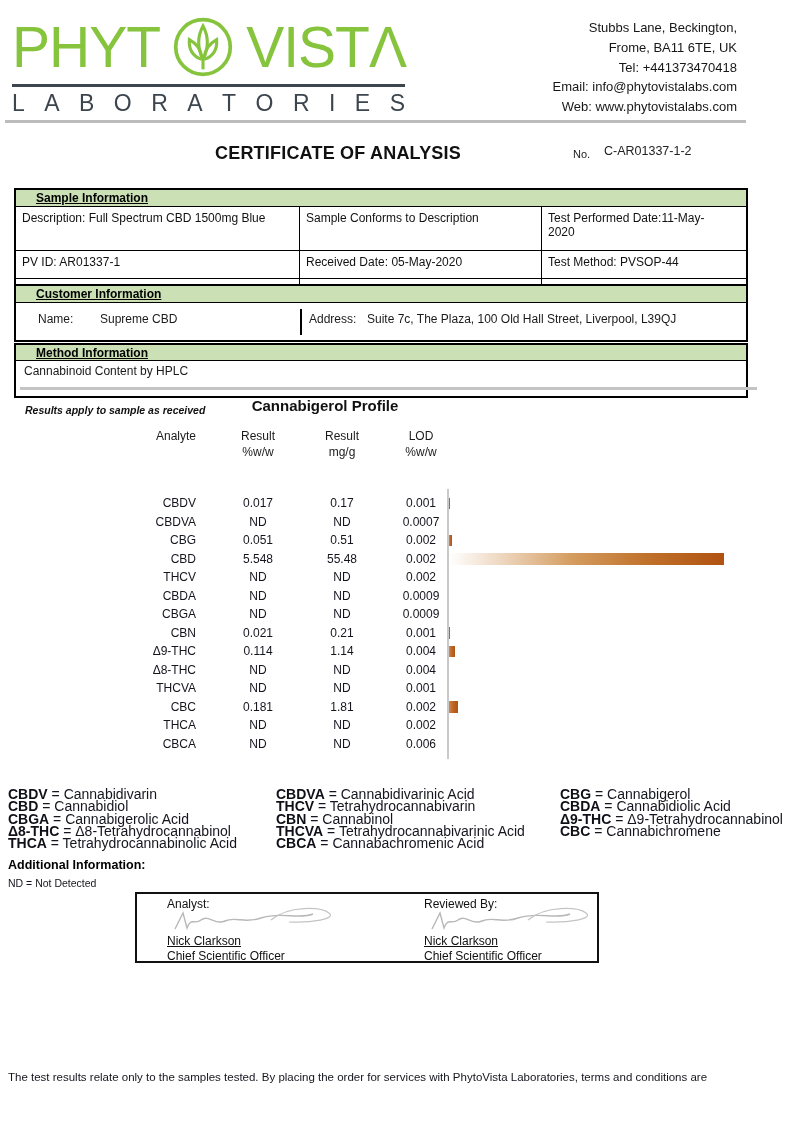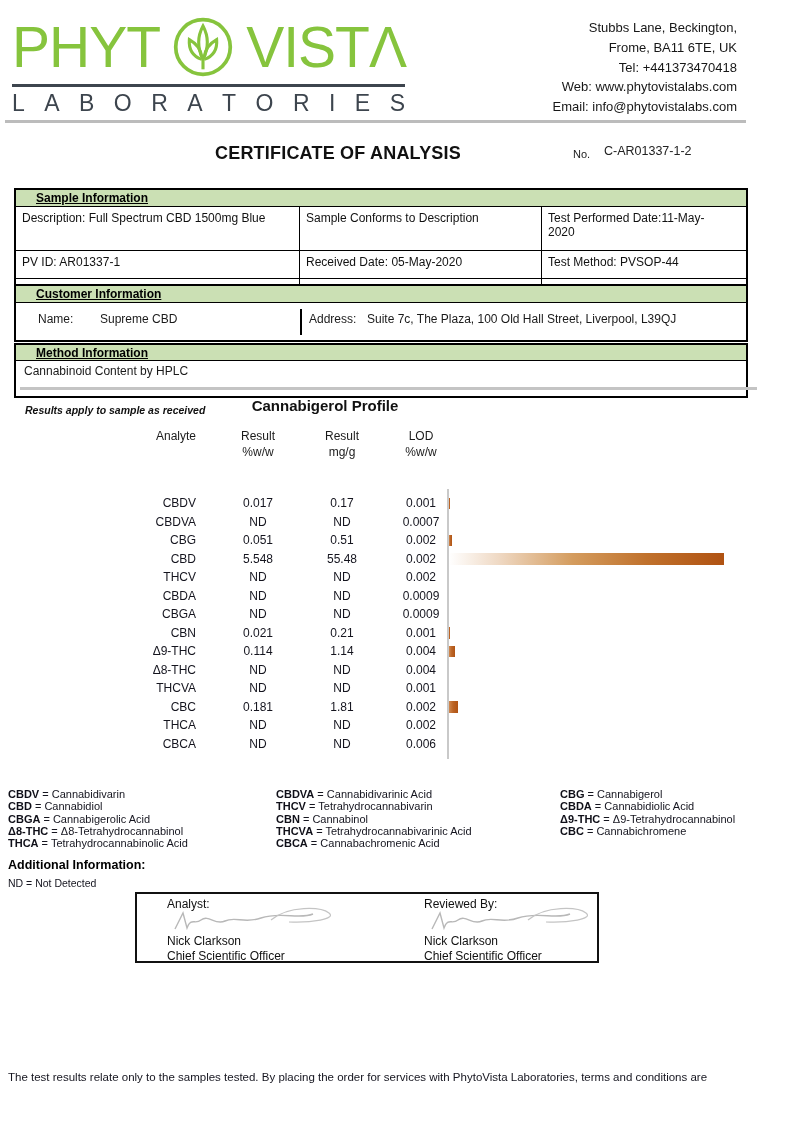--- a/index.html
+++ b/index.html
@@ -63,35 +63,35 @@
   .a-pct  { left:208px; width:100px; text-align:center; }
   .a-mgg  { left:292px; width:100px; text-align:center; }
   .a-lod  { left:371px; width:100px; text-align:center; }
 
   .chart-axis { position:absolute; left:447px; top:489px; width:1.5px; height:270px; background:#c9c9c9; }
   .bar { position:absolute; height:11.5px; }
   .bar-solid { background:linear-gradient(90deg,#d08950 0%,#bc6526 45%,#b05314 100%); }
   .bar-gradient { background:linear-gradient(90deg,rgba(255,255,255,0) 0%,#efd9c4 18%,#d49c5e 45%,#c0712c 72%,#b05212 100%); }
 
   
-  .legend-col { position:absolute; top:788px; font-size:11px; line-height:12.3px; color:#15151f; }
+  .legend-col { position:absolute; top:788px; font-size:14px; line-height:12.3px; color:#15151f; }
   .lg1 { left:8px; } .lg2 { left:276px; } .lg3 { left:560px; }
   .legend-col b { color:#0f0f18; }
 
   .add-info-title { position:absolute; left:8px; top:858px; font-size:12.5px; font-weight:bold; color:#000; }
   .nd-note { position:absolute; left:8px; top:877px; font-size:10.5px; color:#15151f; }
 
   
   .sig-box { position:absolute; left:135px; top:892px; width:464px; height:71px; border:2px solid #111;
              overflow:hidden; background:#fff; }
   .sig-col { position:absolute; top:0; width:230px; height:71px; }
   .sig-left { left:30px; } .sig-right { left:287px; }
   .sig-label { position:absolute; top:3px; left:0; font-size:12px; color:#111; }
   .sig-scrawl { position:absolute; top:13px; left:4px; }
-  .sig-name { position:absolute; top:40px; left:0; font-size:12px; color:#111; }
+  .sig-name { position:absolute; top:40px; left:0; font-size:12px; color:#111;text-decoration:underline; }
   .sig-title { position:absolute; top:55px; left:0; font-size:12px; color:#111; }
 
   
   .footer { position:absolute; left:8px; top:1069px; width:772px; font-size:11.5px; line-height:17.5px; color:#15151f; }
 </style>
 </head>
 <body>
 
 <div class="page">
 
@@ -119,22 +119,22 @@
       <span>R</span>
       <span>I</span>
       <span>E</span>
       <span>S</span>
     </div>
 
   <div class="addr">
     <div>Stubbs Lane, Beckington,</div>
     <div>Frome, BA11 6TE, UK</div>
     <div>Tel: +441373470418</div>
+    <div>Email: info@phytovistalabs.com</div>
     <div>Web: www.phytovistalabs.com</div>
-    <div>Email: info@phytovistalabs.com</div>
   </div>
   <div class="hdr-rule"></div>
 
   <div class="coa-title">CERTIFICATE OF ANALYSIS</div>
   <div class="coa-no-label">No.</div>
   <div class="coa-no">C-AR01337-1-2</div>
 
   <div class="info-table" style="top:188px;">
     <div class="green-bar">
       <span>Sample Information</span>

